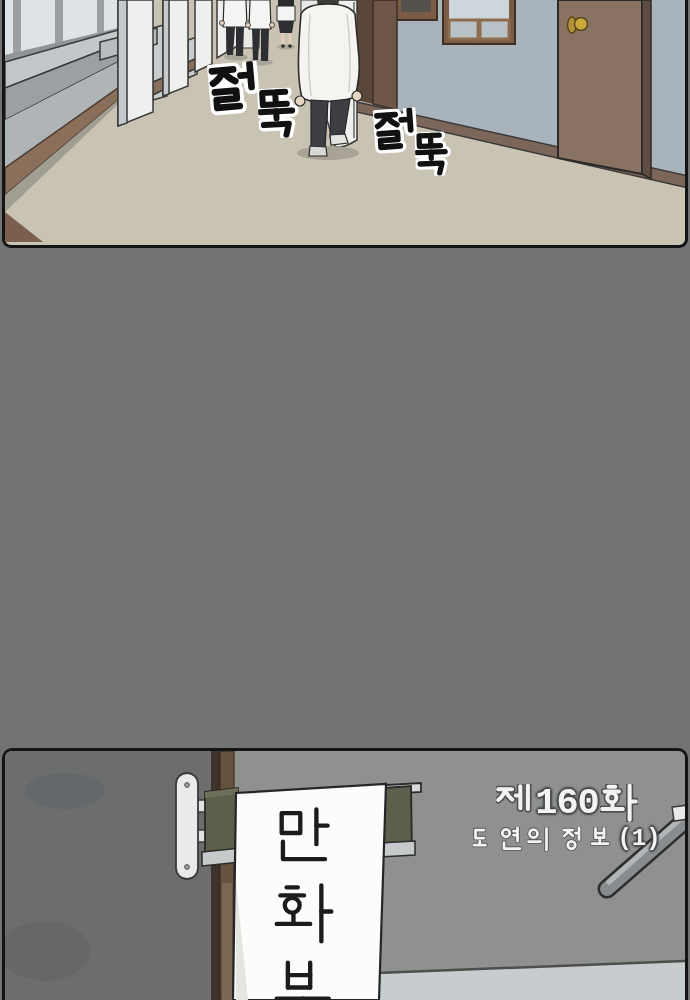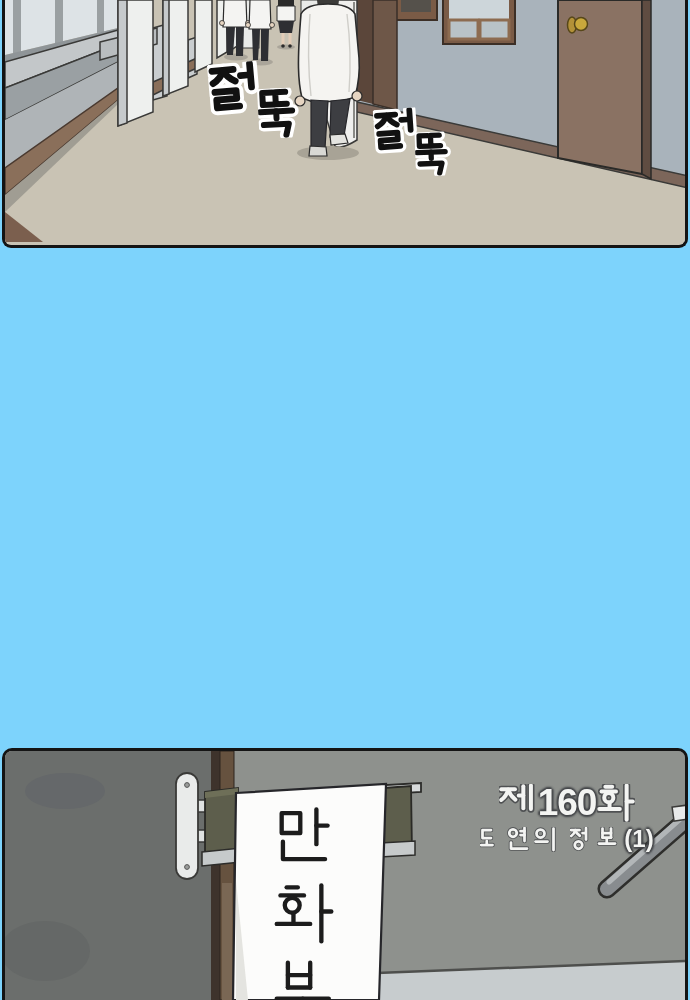--- a/index.html
+++ b/index.html
@@ -1,17 +1,17 @@
 <!DOCTYPE html>
 <html><head>
 <meta charset="utf-8">
 <style>
   html,body{margin:0;padding:0;background:#ffffff;}
-  #page{position:relative;width:690px;height:1000px;background:#7dd3fc;overflow:hidden;
-        font-family:Liberation Sans, sans-serif;}
+  #page{position:relative;width:690px;height:1000px;background:#737373;overflow:hidden;
+        font-family:Liberation Mono, monospace;}
   .panel{position:absolute;left:2px;right:2px;overflow:hidden;background:#c9c3b4;}
   #panel-hallway{top:0;height:245px;border:3px solid #141414;border-top:none;
         border-radius:0 0 9px 9px;}
   #panel-club{top:748px;height:252px;border:3px solid #141414;border-bottom:none;
         border-radius:10px 10px 0 0;background:#8e918d;}
   .panel svg.scene{position:absolute;left:0;top:0;}
   
   .sr{position:absolute;opacity:0;pointer-events:none;font-size:8px;white-space:nowrap;}
   
   .syl{display:block;}

